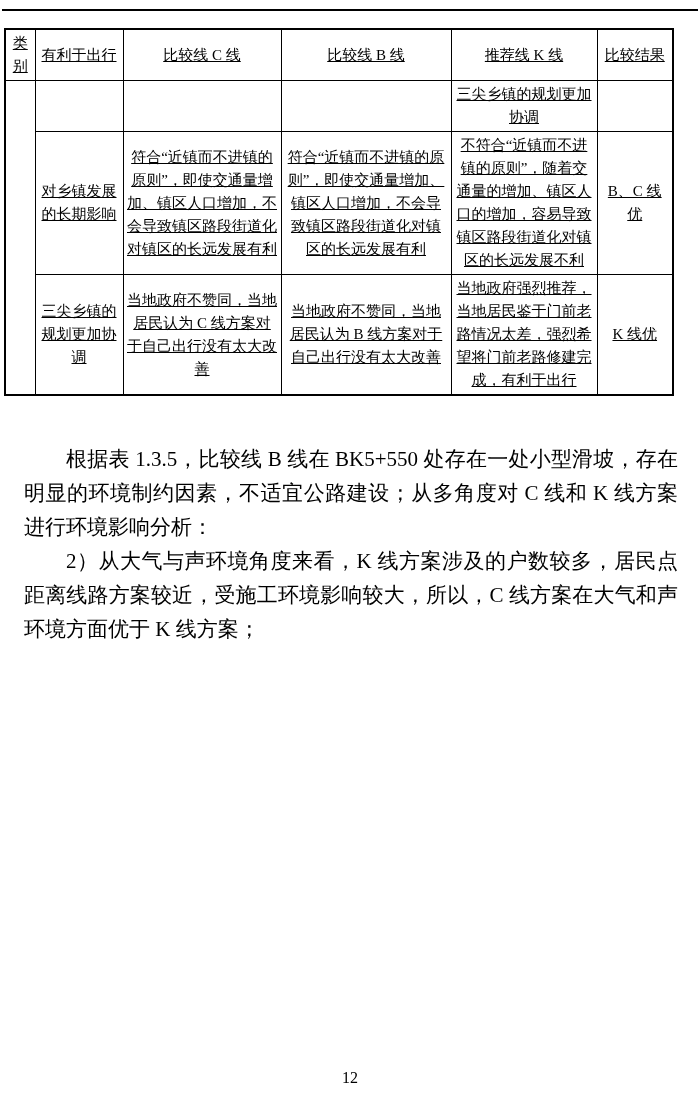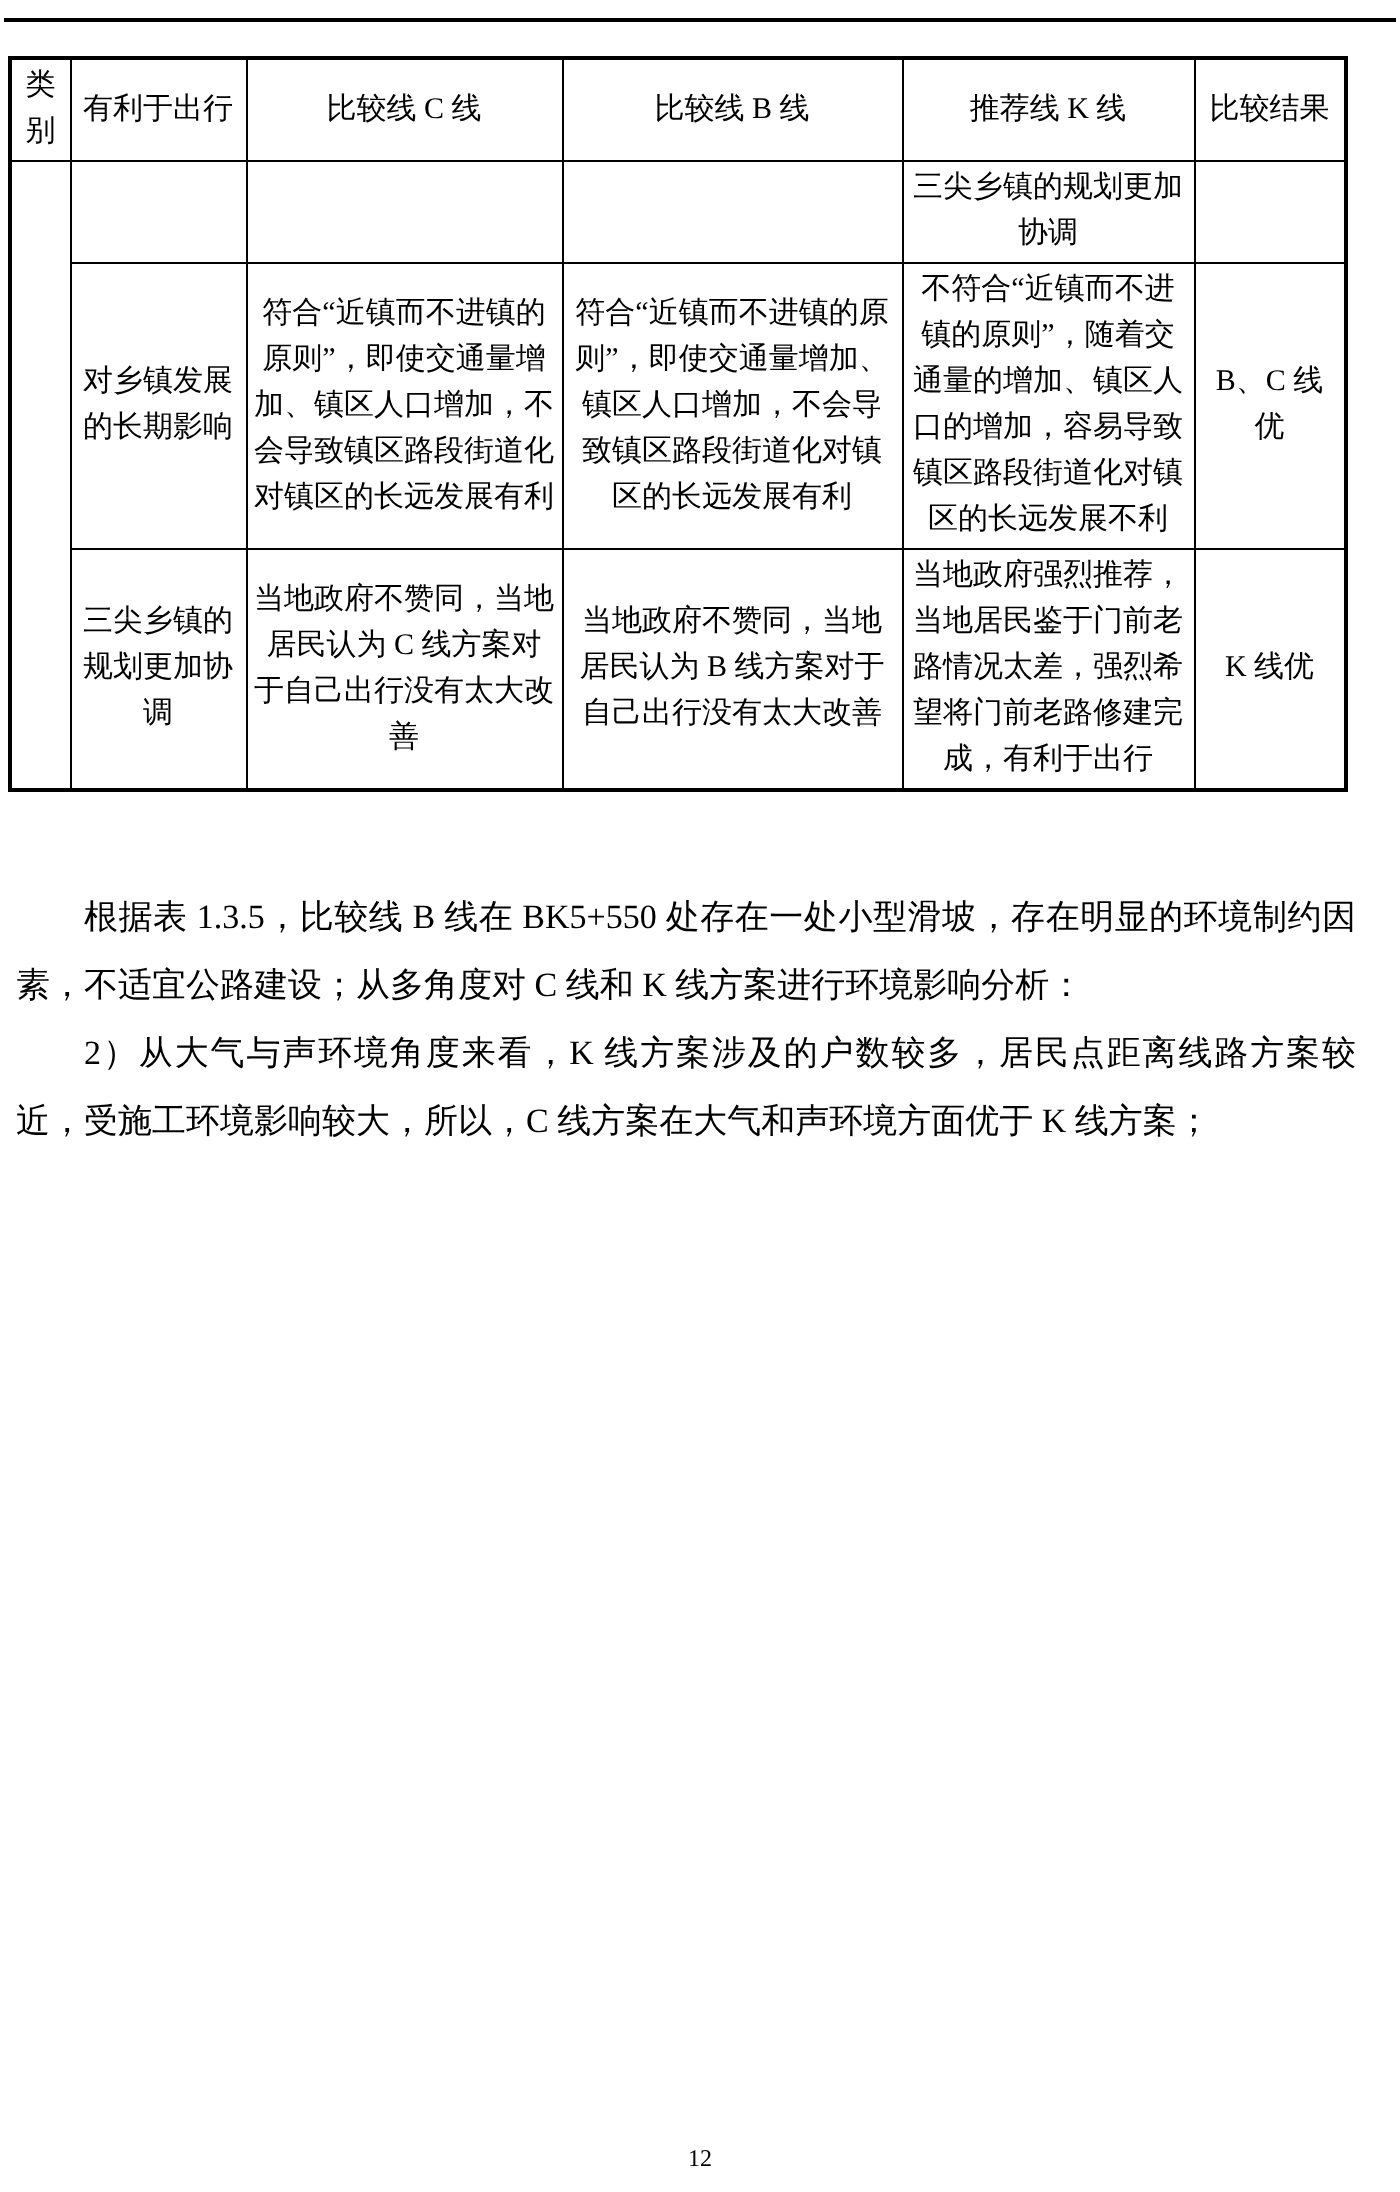--- a/index.html
+++ b/index.html
@@ -18,42 +18,43 @@
   }
   .header-rule {
     height: 0; border-bottom: 2px solid #000;
     margin: 3px 2px 0 2px;
   }
   table.compare-table {
     border-collapse: collapse; table-layout: fixed;
     width: 540px; margin: 17px 0 0 4px;
     border: 2px solid #000;
     font-size: 15px;
+    text-decoration: underline;
   }
   .compare-table th, .compare-table td {
     border: 1px solid #000;
     text-align: center; vertical-align: middle;
     padding: 2px 3px;
     line-height: 23px;
     font-weight: normal;
     overflow: hidden;
   }
   .compare-table thead tr { height: 42px; }
   tr.row-continuation { height: 40px; margin-left: 12px; }
   tr.row-township { height: 140px; }
   tr.row-opinion { height: 116px; }
   .content {
-    margin: 46px 22px 0 8px;
-    font-size: 17px; line-height: 34px;
+    margin: 46px 22px 0 24px;
+    font-size: 21px; line-height: 34px;
     text-align: justify;
   }
   .content p { margin: 0; text-indent: 2em; }
   .page-number {
     position: absolute; bottom: 9px; left: 0; right: 0;
-    text-align: center; font-size: 12px;
+    text-align: center; font-size: 16px;
   }
 </style>
 </head>
 <body>
 
 <div class="header-area">
   <div class="header-rule"></div>
 </div>
 
 <table class="compare-table">

